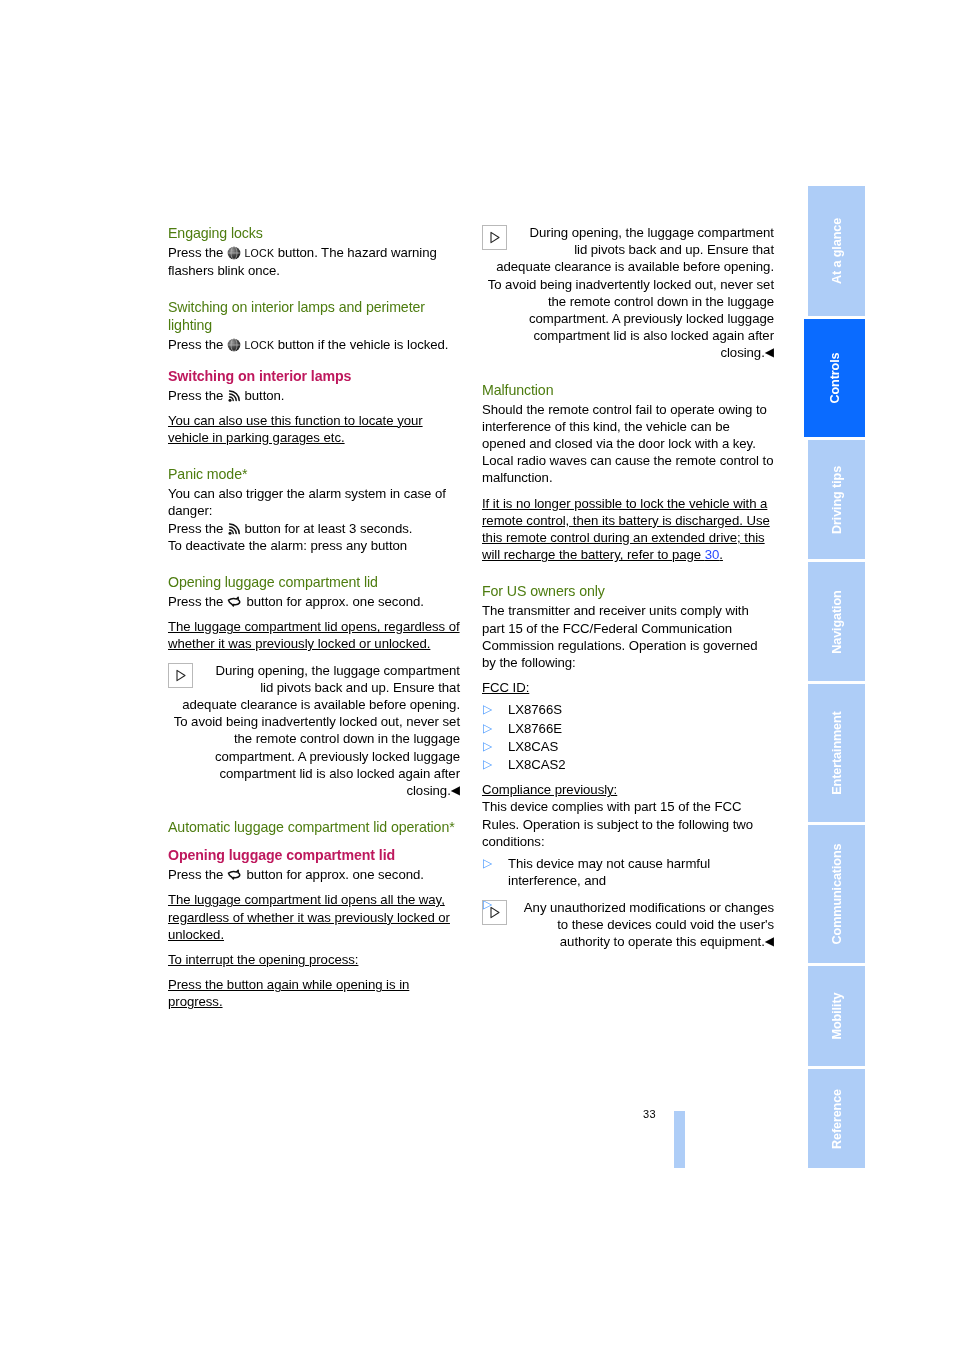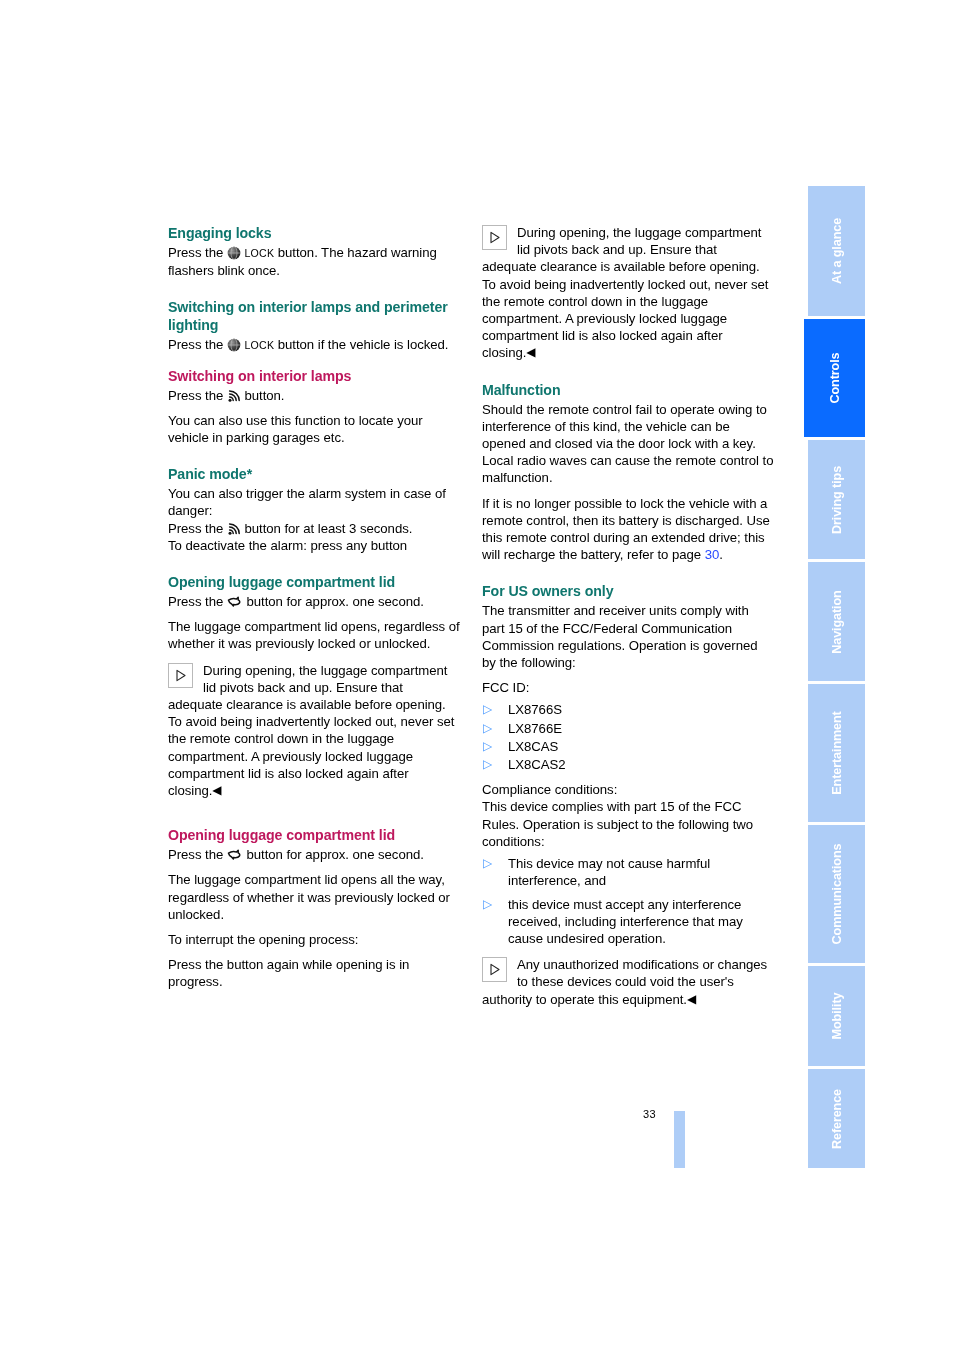--- a/index.html
+++ b/index.html
@@ -28,52 +28,53 @@
     position: absolute;
     top: 224px;
     width: 292px;
     font-size: 13.2px;
     line-height: 17.2px;
   }
   .col-left  { left: 168px; }
   .col-right { left: 482px; }
 
   h2.sec {
-    color: #0f766e;
+    color: #4d7c0f;
     font-size: 14.2px;
     line-height: 18px;
-    font-weight: bold;
+    font-weight: normal;
     margin: 0 0 2px 0;
     letter-spacing: -0.1px;
   }
   h3.subsec {
     color: #be185d;
     font-size: 14.2px;
     line-height: 18px;
     font-weight: bold;
     margin: 0 0 2px 0;
     letter-spacing: -0.1px;
   }
   .gap-lg { height: 19px; }
   .gap-md { height: 13px; }
   .gap-sm { height: 8px; }
 
   p.para {
     margin: 0;
     letter-spacing: -0.05px;
   }
-  p.spaced { margin-top: 8px; }
+  p.spaced { margin-top: 8px; text-decoration: underline; }
 
   .xref { color: #2a4bff; }
 
   
   .note {
     position: relative;
     margin-top: 9px;
     letter-spacing: -0.05px;
+    text-align: right;
   }
   .note .note-icon {
     float: left;
     width: 25px;
     height: 25px;
     border: 1px solid #b9b9b9;
     box-sizing: border-box;
     margin: 1px 10px 0 0;
     display: flex;
     align-items: center;
@@ -240,20 +241,21 @@
       <span class="note-icon">
         <svg width="15" height="15" viewBox="0 0 15 15">
             <path d="M4 2.4 L12 7.5 L4 12.6 Z" fill="none" stroke="#222" stroke-width="1.1" stroke-linejoin="round"></path>
           </svg>
       </span>
       <span class="note-body">During opening, the luggage compartment lid pivots back and up. Ensure that adequate clearance is available before opening. To avoid being inadvertently locked out, never set the remote control down in the luggage compartment. A previously locked luggage compartment lid is also locked again after closing.</span><span class="endmark">◀</span>
     </div>
 
     <div class="gap-lg"></div>
 
+    <h2 class="sec">Automatic luggage compartment lid operation*</h2>
     <div class="gap-sm"></div>
     <h3 class="subsec">Opening luggage compartment lid</h3>
     <p class="para"><span>Press the </span><span class="ico"><svg width="16" height="14" viewBox="0 0 16 14">
             <path d="M1.5 5.2 C4 3.4 7.2 3.2 9.6 4.1 L11.2 2.3 L11.2 4.9 C12.6 5.7 13.2 6.7 12.4 8.0 C11.6 9.3 9.0 10.0 6.4 9.6 L6.4 11.0 L4.6 9.0 C3.0 8.3 2.0 7.0 1.5 5.2 Z" fill="none" stroke="#111" stroke-width="1.5" stroke-linejoin="round"></path>
           </svg></span><span> button for approx. one second.</span></p>
     <p class="para spaced">The luggage compartment lid opens all the way, regardless of whether it was previously locked or unlocked.</p>
     <p class="para spaced">To interrupt the opening process:</p>
     <p class="para spaced">Press the button again while opening is in progress.</p>
   </div>
 
@@ -280,25 +282,25 @@
     <h2 class="sec">For US owners only</h2>
     <p class="para">The transmitter and receiver units comply with part 15 of the FCC/Federal Communication Commission regulations. Operation is governed by the following:</p>
     <p class="para spaced">FCC ID:</p>
     <ul class="tri">
       <li><span class="bullet">▷</span><span>LX8766S</span></li>
       <li><span class="bullet">▷</span><span>LX8766E</span></li>
       <li><span class="bullet">▷</span><span>LX8CAS</span></li>
       <li><span class="bullet">▷</span><span>LX8CAS2</span></li>
     </ul>
 
-    <p class="para spaced">Compliance conditions:</p>
+    <p class="para spaced">Compliance previously:</p>
     <p class="para">This device complies with part 15 of the FCC Rules. Operation is subject to the following two conditions:</p>
     <ul class="tri spaced-items">
       <li><span class="bullet">▷</span><span>This device may not cause harmful interference, and</span></li>
-      <li><span class="bullet">▷</span><span>this device must accept any interference received, including interference that may cause undesired operation.</span></li>
+      <li><span class="bullet">▷</span></li>
     </ul>
 
     <div class="note">
       <span class="note-icon">
         <svg width="15" height="15" viewBox="0 0 15 15">
             <path d="M4 2.4 L12 7.5 L4 12.6 Z" fill="none" stroke="#222" stroke-width="1.1" stroke-linejoin="round"></path>
           </svg>
       </span>
       <span class="note-body">Any unauthorized modifications or changes to these devices could void the user's authority to operate this equipment.</span><span class="endmark">◀</span>
     </div>

